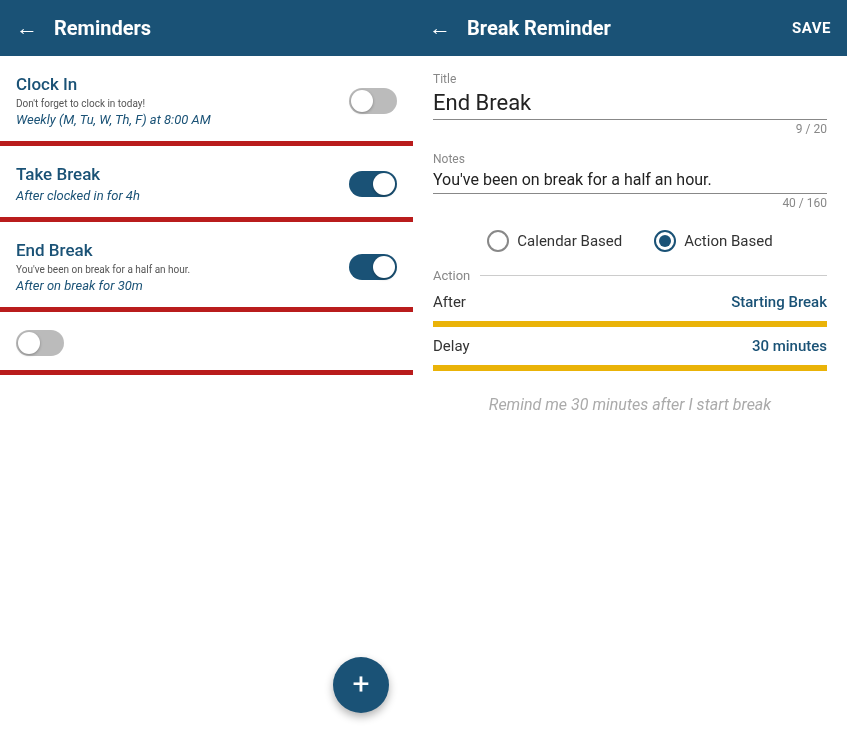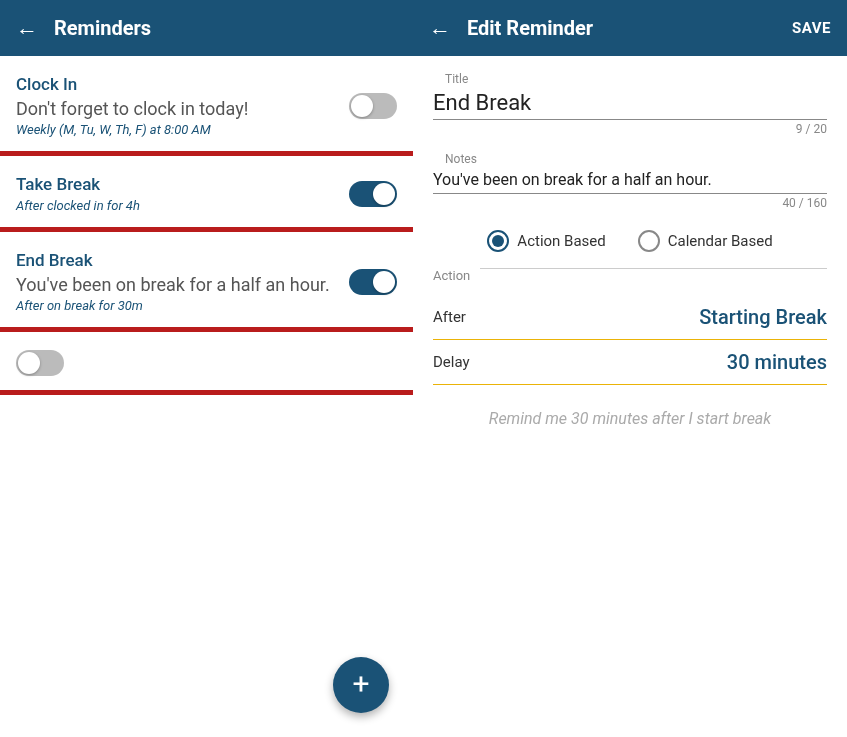--- a/index.html
+++ b/index.html
@@ -52,21 +52,21 @@
     .reminder-info { flex: 1; }
 
     .reminder-name {
       font-size: 17px;
       color: #1a5276;
       font-weight: 500;
       margin-bottom: 4px;
     }
 
     .reminder-desc {
-      font-size: 18px;
+      font-size: 10px;
       color: #555;
       margin-bottom: 3px;
     }
 
     .reminder-sub {
       font-size: 13px;
       color: #1a5276;
       font-style: italic;
     }
 
@@ -160,21 +160,20 @@
     .edit-content {
       flex: 1;
       padding: 16px 20px;
       overflow-y: auto;
     }
 
     .field-label {
       font-size: 12px;
       color: #888;
       margin-bottom: 4px;
-      margin-left: 12px;
     }
 
     .field-value {
       font-size: 22px;
       color: #222;
       border-bottom: 1px solid #888;
       padding-bottom: 4px;
       margin-bottom: 2px;
       width: 100%;
     }
@@ -236,47 +235,46 @@
       color: #333;
     }
 
     
     .action-section {
       margin-top: 4px;
     }
 
     .action-header {
       display: flex;
-      align-items: flex-start;
-      margin-bottom: 12px;
+      align-items: center;
     }
     .action-header-text {
       font-size: 13px;
       color: #888;
       margin-right: 10px;
     }
     .action-divider {
       flex: 1;
       height: 1px;
       background: #ccc;
     }
 
     .action-row {
       display: flex;
       justify-content: space-between;
       align-items: center;
       padding: 10px 0;
-      border-bottom: 1px solid #eab308;
+      border-bottom: 6px solid #eab308;
     }
     .action-row-label {
       font-size: 15px;
       color: #333;
     }
     .action-row-value {
-      font-size: 20px;
+      font-size: 15px;
       color: #1a5276;
       font-weight: 500;
     }
 
     .reminder-summary {
       margin-top: 24px;
       font-size: 16px;
       color: #aaa;
       font-style: italic;
       text-align: center;
@@ -348,46 +346,46 @@
 
   <div class="fab">
     <span class="fab-icon">+</span>
   </div>
 </div>
 
 <div class="right-panel">
   <div class="right-header">
     <div class="right-header-left">
       <span class="back-arrow">←</span>
-      <span class="right-header-title">Edit Reminder</span>
+      <span class="right-header-title">Break Reminder</span>
     </div>
     <span class="save-btn">SAVE</span>
   </div>
 
   <div class="edit-content">
     <div class="field-label">Title</div>
     <div class="field-value">End Break</div>
     <div class="char-count">9 / 20</div>
 
     <div class="field-label">Notes</div>
     <div class="notes-value">You've been on break for a half an hour.</div>
     <div class="char-count">40 / 160</div>
 
     <div class="radio-group">
+      <div class="radio-option">
+        <div class="radio-circle">
+        </div>
+        <span class="radio-label">Calendar Based</span>
+      </div>
       <div class="radio-option">
         <div class="radio-circle selected">
           <div class="radio-inner"></div>
         </div>
         <span class="radio-label">Action Based</span>
       </div>
-      <div class="radio-option">
-        <div class="radio-circle">
-        </div>
-        <span class="radio-label">Calendar Based</span>
-      </div>
     </div>
 
     <div class="action-section">
       <div class="action-header">
         <span class="action-header-text">Action</span>
         <div class="action-divider"></div>
       </div>
 
       <div class="action-row">
         <span class="action-row-label">After</span>

